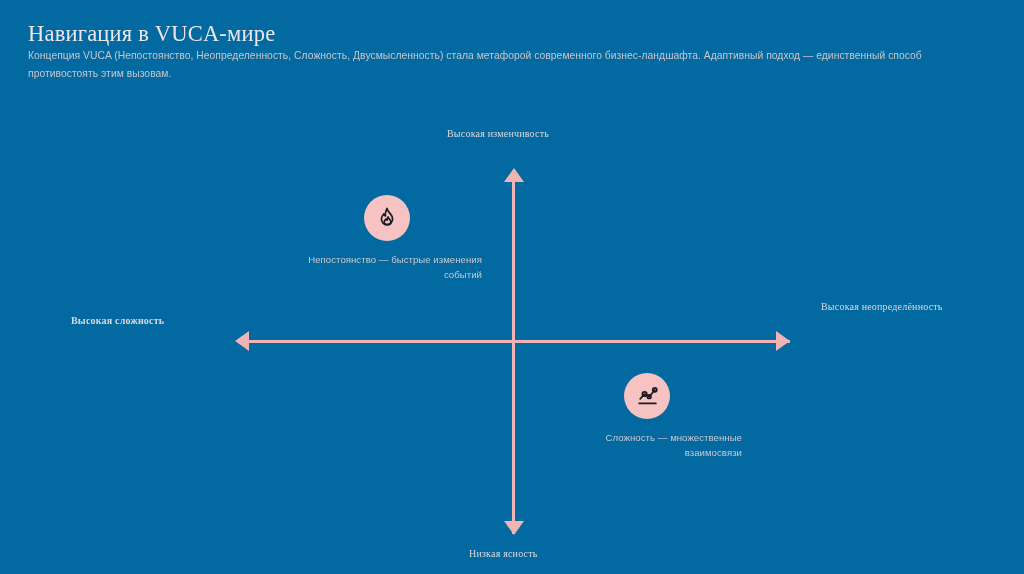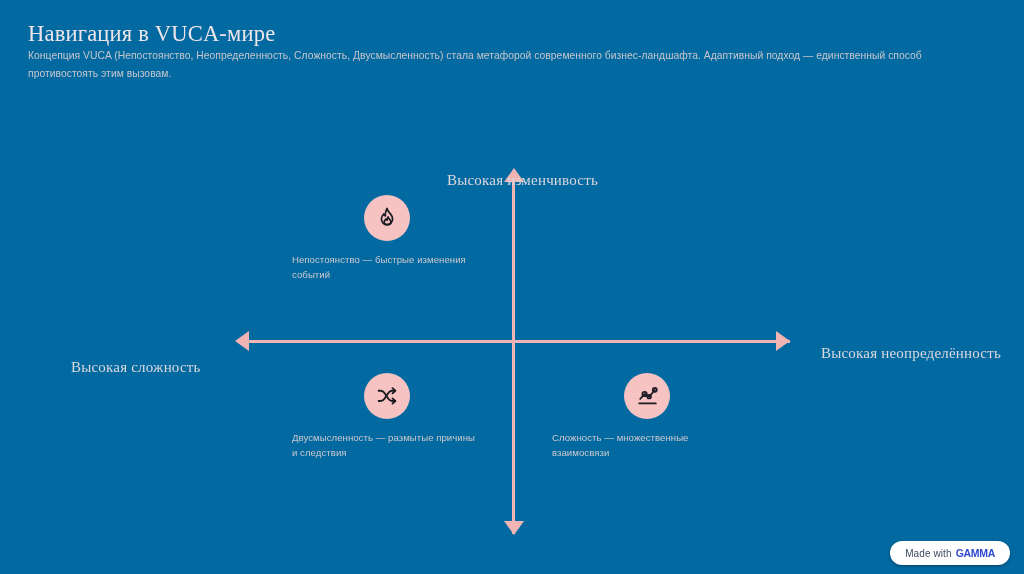--- a/index.html
+++ b/index.html
@@ -71,29 +71,28 @@
   .arrow-right {
     left:776px; top:331px;
     border-top:10px solid transparent;
     border-bottom:10px solid transparent;
     border-left:14px solid #f0b4b4;
   }
 
   .axis-label {
     position:absolute;
     font-family:"Liberation Serif", serif;
-    font-size:15px;
+    font-size:10px;
     color:#ddd8de;
     white-space:nowrap;
     letter-spacing:.2px;
-    margin-top:44px;
   }
   .axis-label-top    { left:447px; top:128px; }
   .axis-label-bottom { left:469px; top:548px; }
-  .axis-label-left   { left:71px;  top:315px; }
+  .axis-label-left   { left:71px;  top:315px;font-weight:bold; }
   .axis-label-right  { left:821px; top:301px; }
 
   
   .quad-item {
     position:absolute;
     display:flex;
     flex-direction:column;
     align-items:center;
     width:230px;
   }
@@ -106,21 +105,21 @@
     justify-content:center;
     flex:0 0 auto;
   }
   .quad-icon svg { display:block; }
   .quad-text {
     margin-top:12px;
     font-family:"Liberation Sans", sans-serif;
     font-size:9.6px;
     line-height:1.55;
     color:#cdc9ce;
-    text-align:left;
+    text-align:right;
     letter-spacing:.05px;
     max-width:190px;
   }
 
   .quad-tl { left:272px; top:195px; }
   .quad-tr { left:532px; top:195px; }
   .quad-bl { left:272px; top:373px; }
   .quad-br { left:532px; top:373px; }
 
   
@@ -179,45 +178,30 @@
       <div class="quad-icon">
         <svg width="24" height="24" viewBox="0 0 24 24" fill="none" stroke="#1b1b22" stroke-width="1.7" stroke-linecap="round" stroke-linejoin="round">
           <path d="M12 2.5c.6 3 2.2 4 3.6 5.6 1.3 1.5 2 3.1 2 5A5.6 5.6 0 0 1 12 18.7a5.6 5.6 0 0 1-5.6-5.6c0-2.3 1.2-3.9 2.3-5.1.4 1 1 1.6 1.7 1.9-.4-2.6.6-5.5 1.6-7.4z"></path>
           <path d="M12 18.7c-1.6 0-2.8-1.2-2.8-2.7 0-1.3.8-2.1 1.6-2.9.4.6.8.9 1.3 1.1-.1-1.3.4-2.5 1-3.3.4 1.3 1 1.8 1.7 2.6.6.7 1 1.5 1 2.5 0 1.5-1.2 2.7-2.8 2.7z"></path>
         </svg>
       </div>
       <div class="quad-text">Непостоянство — быстрые изменения событий</div>
     </div>
 
 
-    <div class="quad-item quad-bl">
-      <div class="quad-icon">
-        <svg width="25" height="25" viewBox="0 0 24 24" fill="none" stroke="#1b1b22" stroke-width="1.8" stroke-linecap="round" stroke-linejoin="round">
-          <path d="M3.5 6.5h2.2c1.6 0 2.6 1 3.6 2.4l3.3 5c1 1.4 2 2.4 3.6 2.4h2.6"></path>
-          <path d="M3.5 16.3h2.2c1.6 0 2.6-1 3.6-2.4l3.3-5c1-1.4 2-2.4 3.6-2.4h2.6"></path>
-          <polyline points="16.8,4 19.6,6.5 16.8,9"></polyline>
-          <polyline points="16.8,13.8 19.6,16.3 16.8,18.8"></polyline>
-        </svg>
-      </div>
-      <div class="quad-text">Двусмысленность — размытые причины и следствия</div>
-    </div>
 
     <div class="quad-item quad-br">
       <div class="quad-icon">
         <svg width="25" height="25" viewBox="0 0 24 24" fill="none" stroke="#1b1b22" stroke-width="1.7" stroke-linecap="round" stroke-linejoin="round">
           <line x1="4" y1="18.6" x2="20" y2="18.6"></line>
           <polyline points="5,14.2 9.2,9.6 13.6,12.2 19,5.8"></polyline>
           <circle cx="9.2" cy="9.6" r="2.1"></circle>
           <circle cx="13.6" cy="12.2" r="1.7"></circle>
           <circle cx="19" cy="5.6" r="1.9"></circle>
         </svg>
       </div>
       <div class="quad-text">Сложность — множественные взаимосвязи</div>
     </div>
 
   </div>
 
-  <div class="gamma-badge">
-    <span class="gamma-made">Made with</span>
-    <span class="gamma-word">GAMMA</span>
-  </div>
 
 </div>
 
 </body></html>

